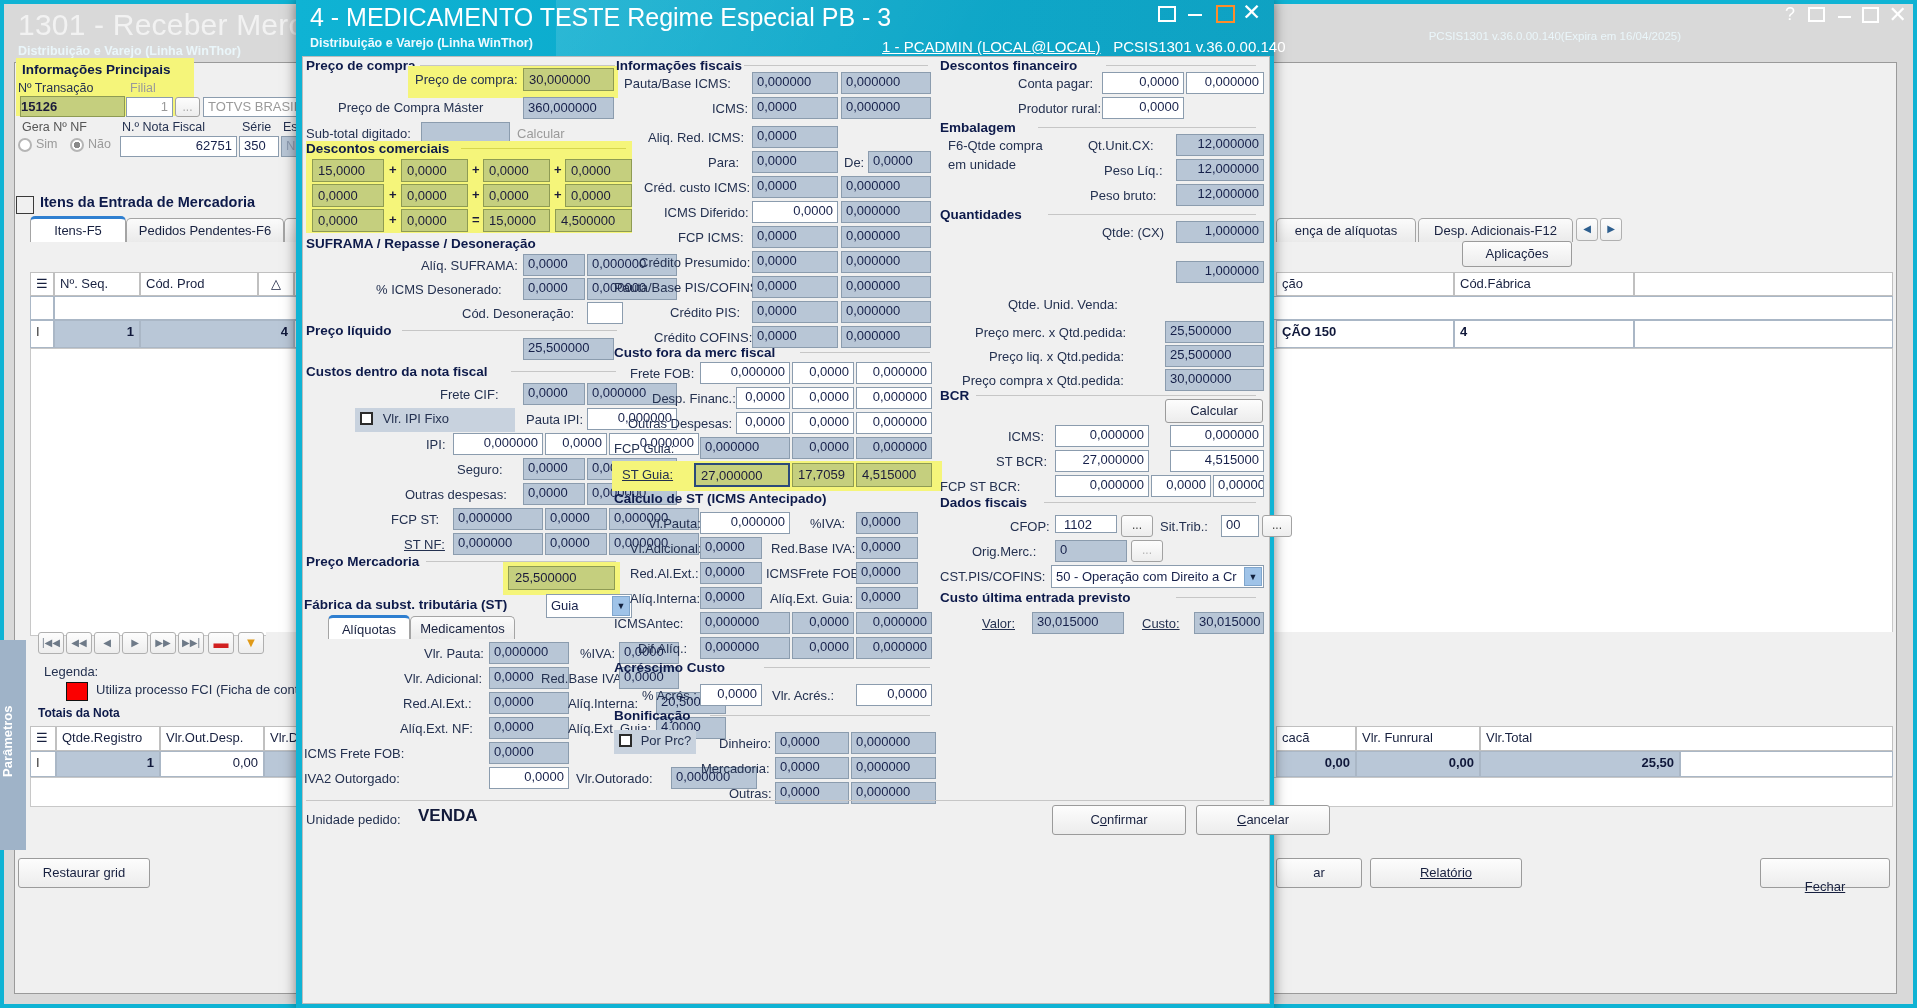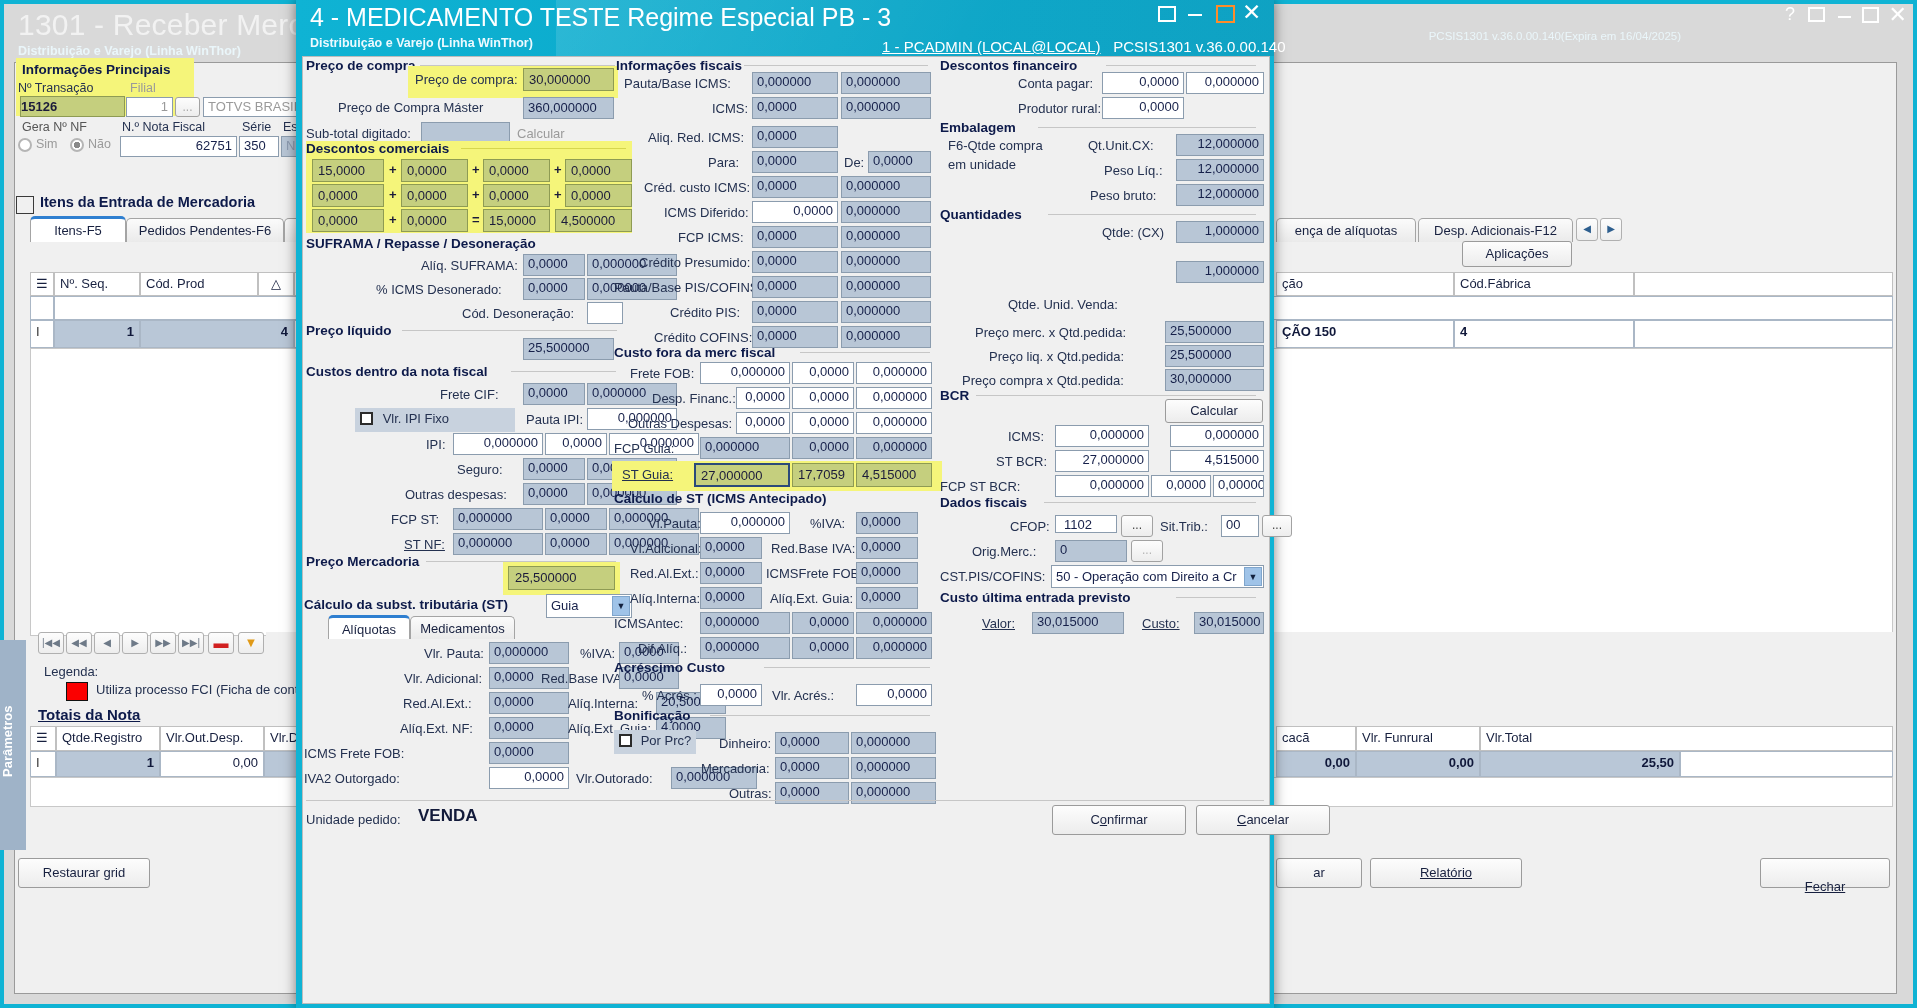--- a/index.html
+++ b/index.html
@@ -141,21 +141,21 @@
   <div class="abs navbtn" style="left:150px;top:632px;width:26px;height:22px;">▶▶</div>
   <div class="abs navbtn" style="left:178px;top:632px;width:26px;height:22px;">▶▶|</div>
   <div class="abs navbtn" style="left:208px;top:632px;width:26px;height:22px;color:#d12020;font-size:15px;padding-top:1px;">▬</div>
   <div class="abs navbtn" style="left:238px;top:632px;width:26px;height:22px;color:#e09a18;font-size:13px;padding-top:2px;">▼</div>
   <div class="abs" style="left:266px;top:632px;width:1627px;height:22px;background:#f0f0f0;"></div>
 
   <div class="abs lbl" style="left:44px;top:664px;">Legenda:</div>
   <div class="abs" style="left:66px;top:682px;width:20px;height:17px;background:#fb0000;border:1px solid #111;"></div>
   <div class="abs lbl" style="left:96px;top:682px;">Utiliza processo FCI (Ficha de cont</div>
 
-  <div class="abs grp-cap" style="left:38px;top:706px;font-size:15px;text-decoration:underline;">Totais da Nota</div>
+  <div class="abs grp-cap" style="left:38px;top:706px;font-size:12px;">Totais da Nota</div>
   <div class="abs thead" style="left:30px;top:726px;width:26px;height:25px;">☰</div>
   <div class="abs thead" style="left:56px;top:726px;width:104px;height:25px;">Qtde.Registro</div>
   <div class="abs thead" style="left:160px;top:726px;width:104px;height:25px;">Vlr.Out.Desp.</div>
   <div class="abs thead" style="left:264px;top:726px;width:92px;height:25px;">Vlr.Desconto</div>
   <div class="abs thead" style="left:1276px;top:726px;width:80px;height:25px;">cacã</div>
   <div class="abs thead" style="left:1356px;top:726px;width:124px;height:25px;">Vlr. Funrural</div>
   <div class="abs thead" style="left:1480px;top:726px;width:413px;height:25px;">Vlr.Total</div>
 
   <div class="abs trow wht" style="left:30px;top:751px;width:26px;height:26px;color:#333;">I</div>
   <div class="abs trow" style="left:56px;top:751px;width:104px;height:26px;text-align:right;font-weight:bold;">1</div>
@@ -280,21 +280,21 @@
   <div class="abs lbl ul" style="left:108px;top:537px;">ST NF:</div>
   <div class="abs fld" style="left:157px;top:533px;width:90px;height:22px;">0,000000</div>
   <div class="abs fld" style="left:249px;top:533px;width:62px;height:22px;">0,0000</div>
   <div class="abs fld" style="left:313px;top:533px;width:90px;height:22px;">0,000000</div>
 
   <div class="abs grp-cap" style="left:10px;top:554px;">Preço Mercadoria</div>
   <div class="gline" style="left:130px;top:561px;width:190px;"></div>
   <div class="abs hl" style="left:207px;top:562px;width:117px;height:33px;"></div>
   <div class="abs hlfld" style="left:212px;top:566px;width:107px;height:24px;padding:3px 6px;box-sizing:border-box;">25,500000</div>
 
-  <div class="abs grp-cap" style="left:8px;top:597px;">Cálculo da subst. tributária (ST)</div>
+  <div class="abs grp-cap" style="left:8px;top:597px;">Fábrica da subst. tributária (ST)</div>
   <div class="abs sel-box" style="left:250px;top:594px;width:86px;height:24px;padding-top:3px;">
     <span>Guia</span>
     <span class="arrow">▼</span>
   </div>
   <div class="abs tab sel" style="left:32px;top:615px;width:82px;height:24px;">Alíquotas</div>
   <div class="abs tab" style="left:114px;top:616px;width:105px;height:23px;">Medicamentos</div>
 
   <div class="abs lbl" style="left:128px;top:646px;">Vlr. Pauta:</div>
   <div class="abs fld" style="left:193px;top:642px;width:80px;height:22px;">0,000000</div>
   <div class="abs lbl" style="left:284px;top:646px;">%IVA:</div>

